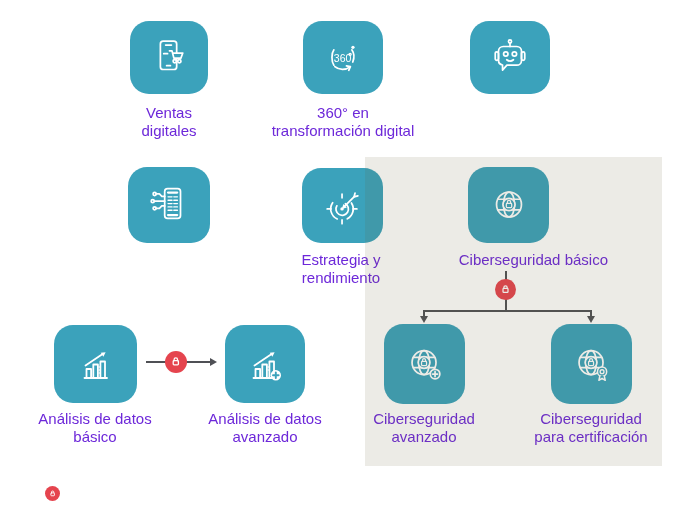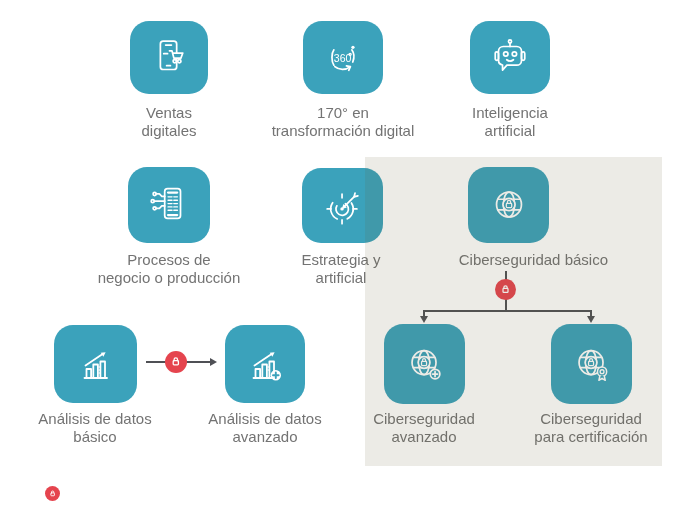--- a/index.html
+++ b/index.html
@@ -9,21 +9,21 @@
   
   .panel{position:absolute;left:365px;top:157px;width:297px;height:309px;
          background:rgba(106,99,58,0.125);z-index:10;pointer-events:none;}
 
   
   .tile{position:absolute;background:#3BA2BB;border-radius:19px;
         display:flex;align-items:center;justify-content:center;z-index:2;cursor:pointer;}
   .ic{stroke:#fff;fill:none;stroke-width:1.8;stroke-linecap:round;stroke-linejoin:round;}
 
   
-  .label{position:absolute;color:#737373;font-size:15px;line-height:18px;
+  .label{position:absolute;color:#6d28d9;font-size:15px;line-height:18px;
          text-align:center;white-space:pre-line;z-index:1;font-weight:500;}
 
   
   .hline,.vline{position:absolute;background:#4F5055;z-index:1;}
   .hline{height:2px;} .vline{width:2px;}
   .arr-right{position:absolute;width:0;height:0;z-index:1;
              border-top:4px solid transparent;border-bottom:4px solid transparent;
              border-left:7px solid #4F5055;}
   .arr-down{position:absolute;width:0;height:0;z-index:1;
             border-left:4px solid transparent;border-right:4px solid transparent;
@@ -171,28 +171,24 @@
       <path d="M21.4 21.3 v-1.2 a1.6 1.6 0 0 1 3.2 0 v1.2" stroke-width="1.3"></path>
       <rect x="20.4" y="21.3" width="5.2" height="4.4" rx="0.9" stroke-width="1.3"></rect>
       <circle cx="34.5" cy="32" r="4.8" fill="#3BA2BB" stroke-width="1.6"></circle>
       <circle cx="34.5" cy="32" r="2" stroke-width="1.4"></circle>
       <path d="M32.3 36 L31.2 41 L34.5 39 L37.8 41 L36.7 36" fill="#3BA2BB" stroke-width="1.6"></path>
     </svg>
   </div>
 
   <div class="label" style="left:89px;top:104px;width:160px;">Ventas
 digitales</div>
-  <div class="label" style="left:243px;top:104px;width:200px;">170° en
+  <div class="label" style="left:243px;top:104px;width:200px;">360° en
 transformación digital</div>
-  <div class="label" style="left:430px;top:104px;width:160px;">Inteligencia
-artificial</div>
-  <div class="label" style="left:69px;top:251px;width:200px;">Procesos de
-negocio o producción</div>
   <div class="label" style="left:261px;top:251px;width:160px;">Estrategia y
-artificial</div>
+rendimiento</div>
   <div class="label" style="left:408px;top:251px;width:200px;text-align:right;">Ciberseguridad básico</div>
   <div class="label" style="left:15px;top:410px;width:160px;">Análisis de datos
 básico</div>
   <div class="label" style="left:185px;top:410px;width:160px;">Análisis de datos
 avanzado</div>
   <div class="label" style="left:344px;top:410px;width:160px;">Ciberseguridad
 avanzado</div>
   <div class="label" style="left:501px;top:410px;width:180px;">Ciberseguridad
 para certificación</div>
 

